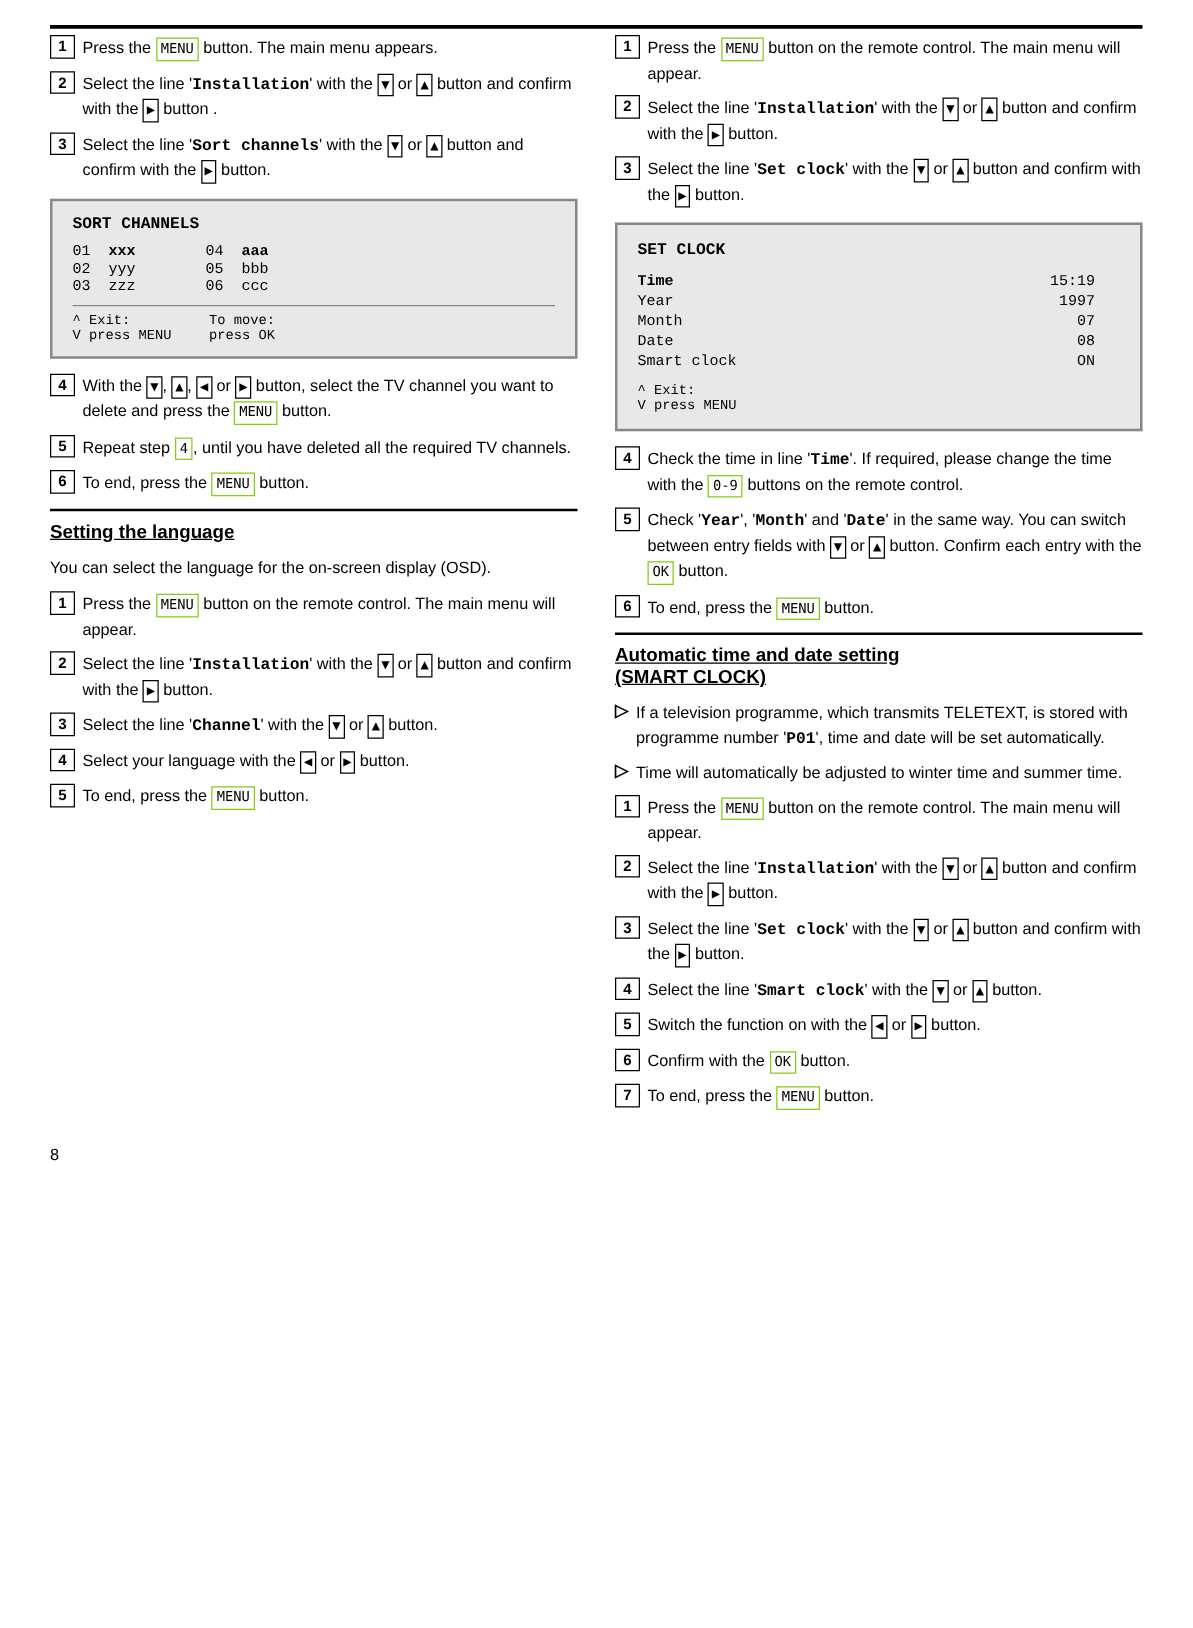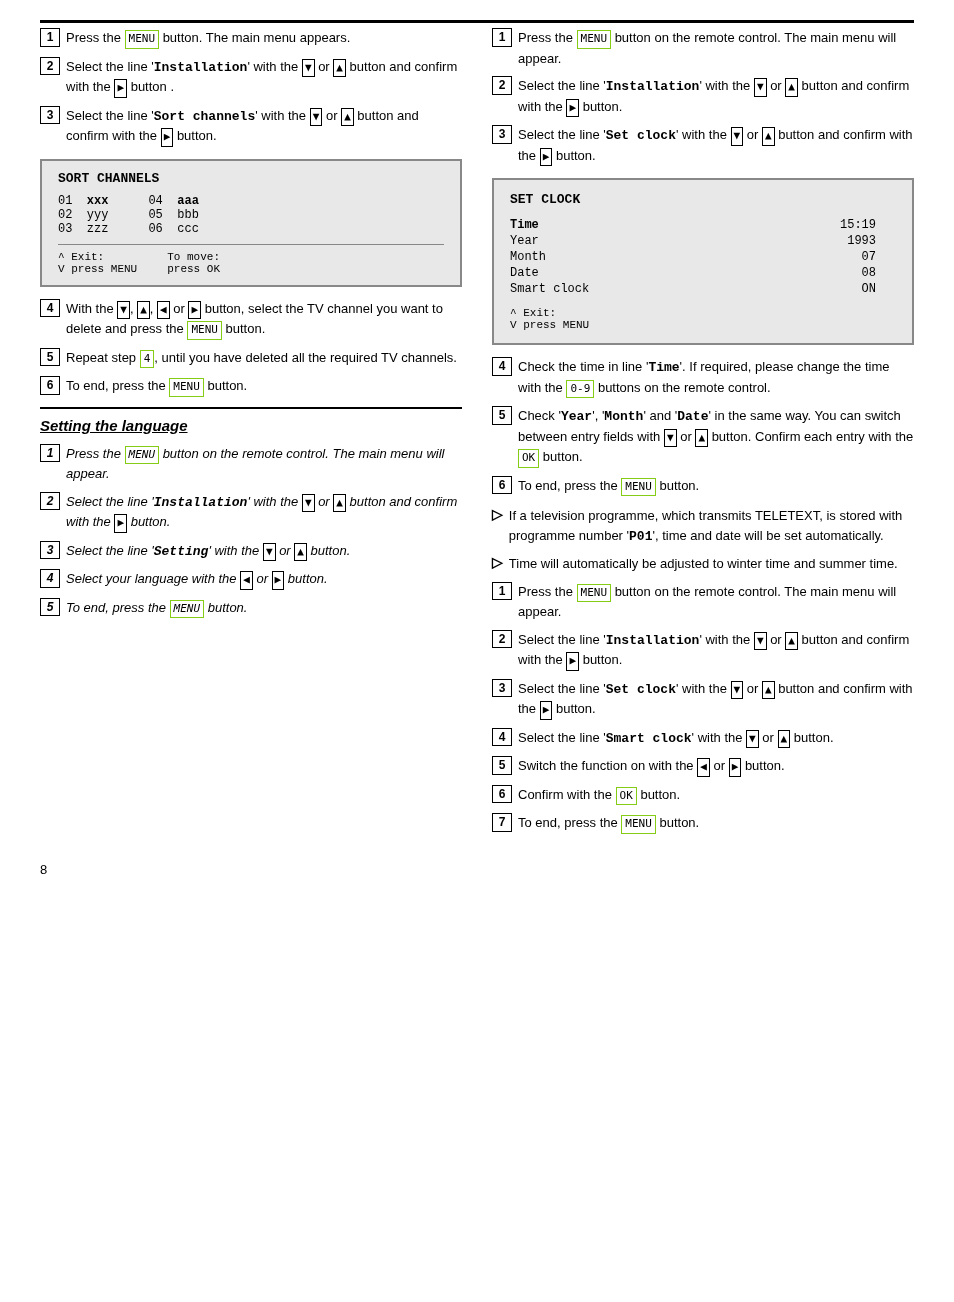--- a/index.html
+++ b/index.html
@@ -145,21 +145,21 @@
     }
 
     .sort-screen .sort-title {
       font-weight: bold;
       font-size: 13px;
       margin-bottom: 8px;
     }
 
     .sort-channels-content {
       display: flex;
-      gap: 40px;
+      gap: 56px;
       margin-bottom: 8px;
     }
 
     .sort-footer {
       display: flex;
       gap: 30px;
       border-top: 1px solid #888;
       padding-top: 6px;
       font-size: 11px;
     }
@@ -219,36 +219,37 @@
         <span class="step-num">5</span>
         <span class="step-text">Repeat step <kbd>4</kbd>,  until you have deleted all the required TV channels.</span>
       </div>
 
       <div class="step">
         <span class="step-num">6</span>
         <span class="step-text">To end, press the <kbd>MENU</kbd> button.</span>
       </div>
     </div>
 
-    <div style=" font-style: italic;">
+    <div style="">
       <div class="section-title">Setting the language</div>
+      <p style="margin-bottom: 10px; line-height: 1.5;">You can select the language for the on-screen display (OSD).</p>
 
       <div class="step">
         <span class="step-num">1</span>
         <span class="step-text">Press the <kbd>MENU</kbd> button on the remote control. The main menu will appear.</span>
       </div>
 
       <div class="step">
         <span class="step-num">2</span>
         <span class="step-text">Select the line '<code>Installation</code>' with the <span class="btn-arrow">▼</span> or <span class="btn-arrow">▲</span> button and confirm with the <span class="btn-arrow">▶</span> button.</span>
       </div>
 
       <div class="step">
         <span class="step-num">3</span>
-        <span class="step-text">Select the line '<code>Setting</code>' with the <span class="btn-arrow">▼</span> or <span class="btn-arrow">▲</span> button.</span>
+        <span class="step-text">Select the line '<code>Channel</code>' with the <span class="btn-arrow">▼</span> or <span class="btn-arrow">▲</span> button.</span>
       </div>
 
       <div class="step">
         <span class="step-num">4</span>
         <span class="step-text">Select your language with the <span class="btn-arrow">◀</span> or <span class="btn-arrow">▶</span> button.</span>
       </div>
 
       <div class="step">
         <span class="step-num">5</span>
         <span class="step-text">To end, press the <kbd>MENU</kbd> button.</span>
@@ -279,21 +280,21 @@
       <div class="screen-box">
         <div class="screen-title">SET CLOCK</div>
         <table>
           <tbody>
               <tr>
             <td><strong>Time</strong></td>
             <td style="text-align: right; padding-right: 20px;">15:19</td>
           </tr>
           <tr>
             <td>Year</td>
-            <td style="text-align: right; padding-right: 20px;">1993</td>
+            <td style="text-align: right; padding-right: 20px;">1997</td>
           </tr>
           <tr>
             <td>Month</td>
             <td style="text-align: right; padding-right: 20px;">07</td>
           </tr>
           <tr>
             <td>Date</td>
             <td style="text-align: right; padding-right: 20px;">08</td>
           </tr>
           <tr>
@@ -315,20 +316,21 @@
         <span class="step-text">Check '<code>Year</code>', '<code>Month</code>' and '<code>Date</code>' in the same way. You can switch between entry fields with <span class="btn-arrow">▼</span> or <span class="btn-arrow">▲</span> button. Confirm each entry with the <kbd>OK</kbd> button.</span>
       </div>
 
       <div class="step">
         <span class="step-num">6</span>
         <span class="step-text">To end, press the <kbd>MENU</kbd> button.</span>
       </div>
     </div>
 
     <div style="margin-top: 10px;">
+      <div class="section-title" style="font-size: 15px;">Automatic time and date setting<br>(SMART CLOCK)</div>
 
       <div class="note-arrow" style="margin-top: 8px;">
         <span class="note-arrow-icon">▷</span>
         <span class="step-text">If a television programme, which transmits TELETEXT, is stored with programme number '<code>P01</code>', time and date will be set automatically.</span>
       </div>
 
       <div class="note-arrow">
         <span class="note-arrow-icon">▷</span>
         <span class="step-text">Time will automatically be adjusted to winter time and summer time.</span>
       </div>

